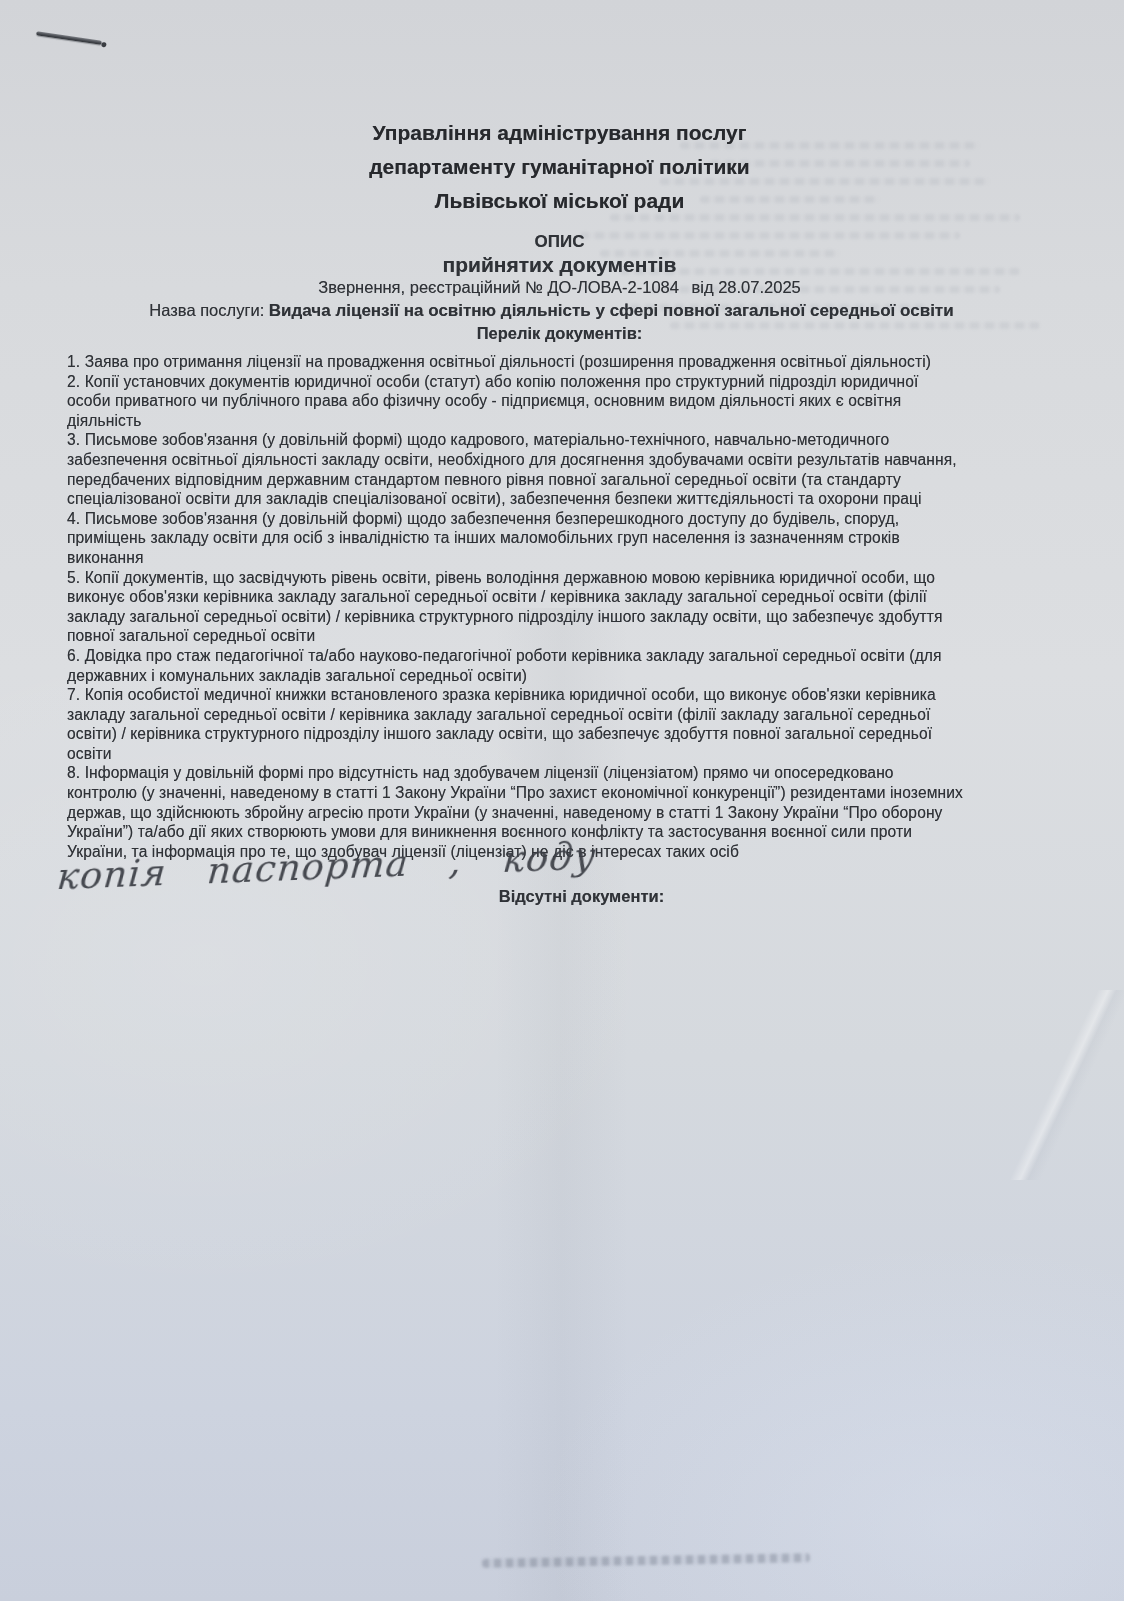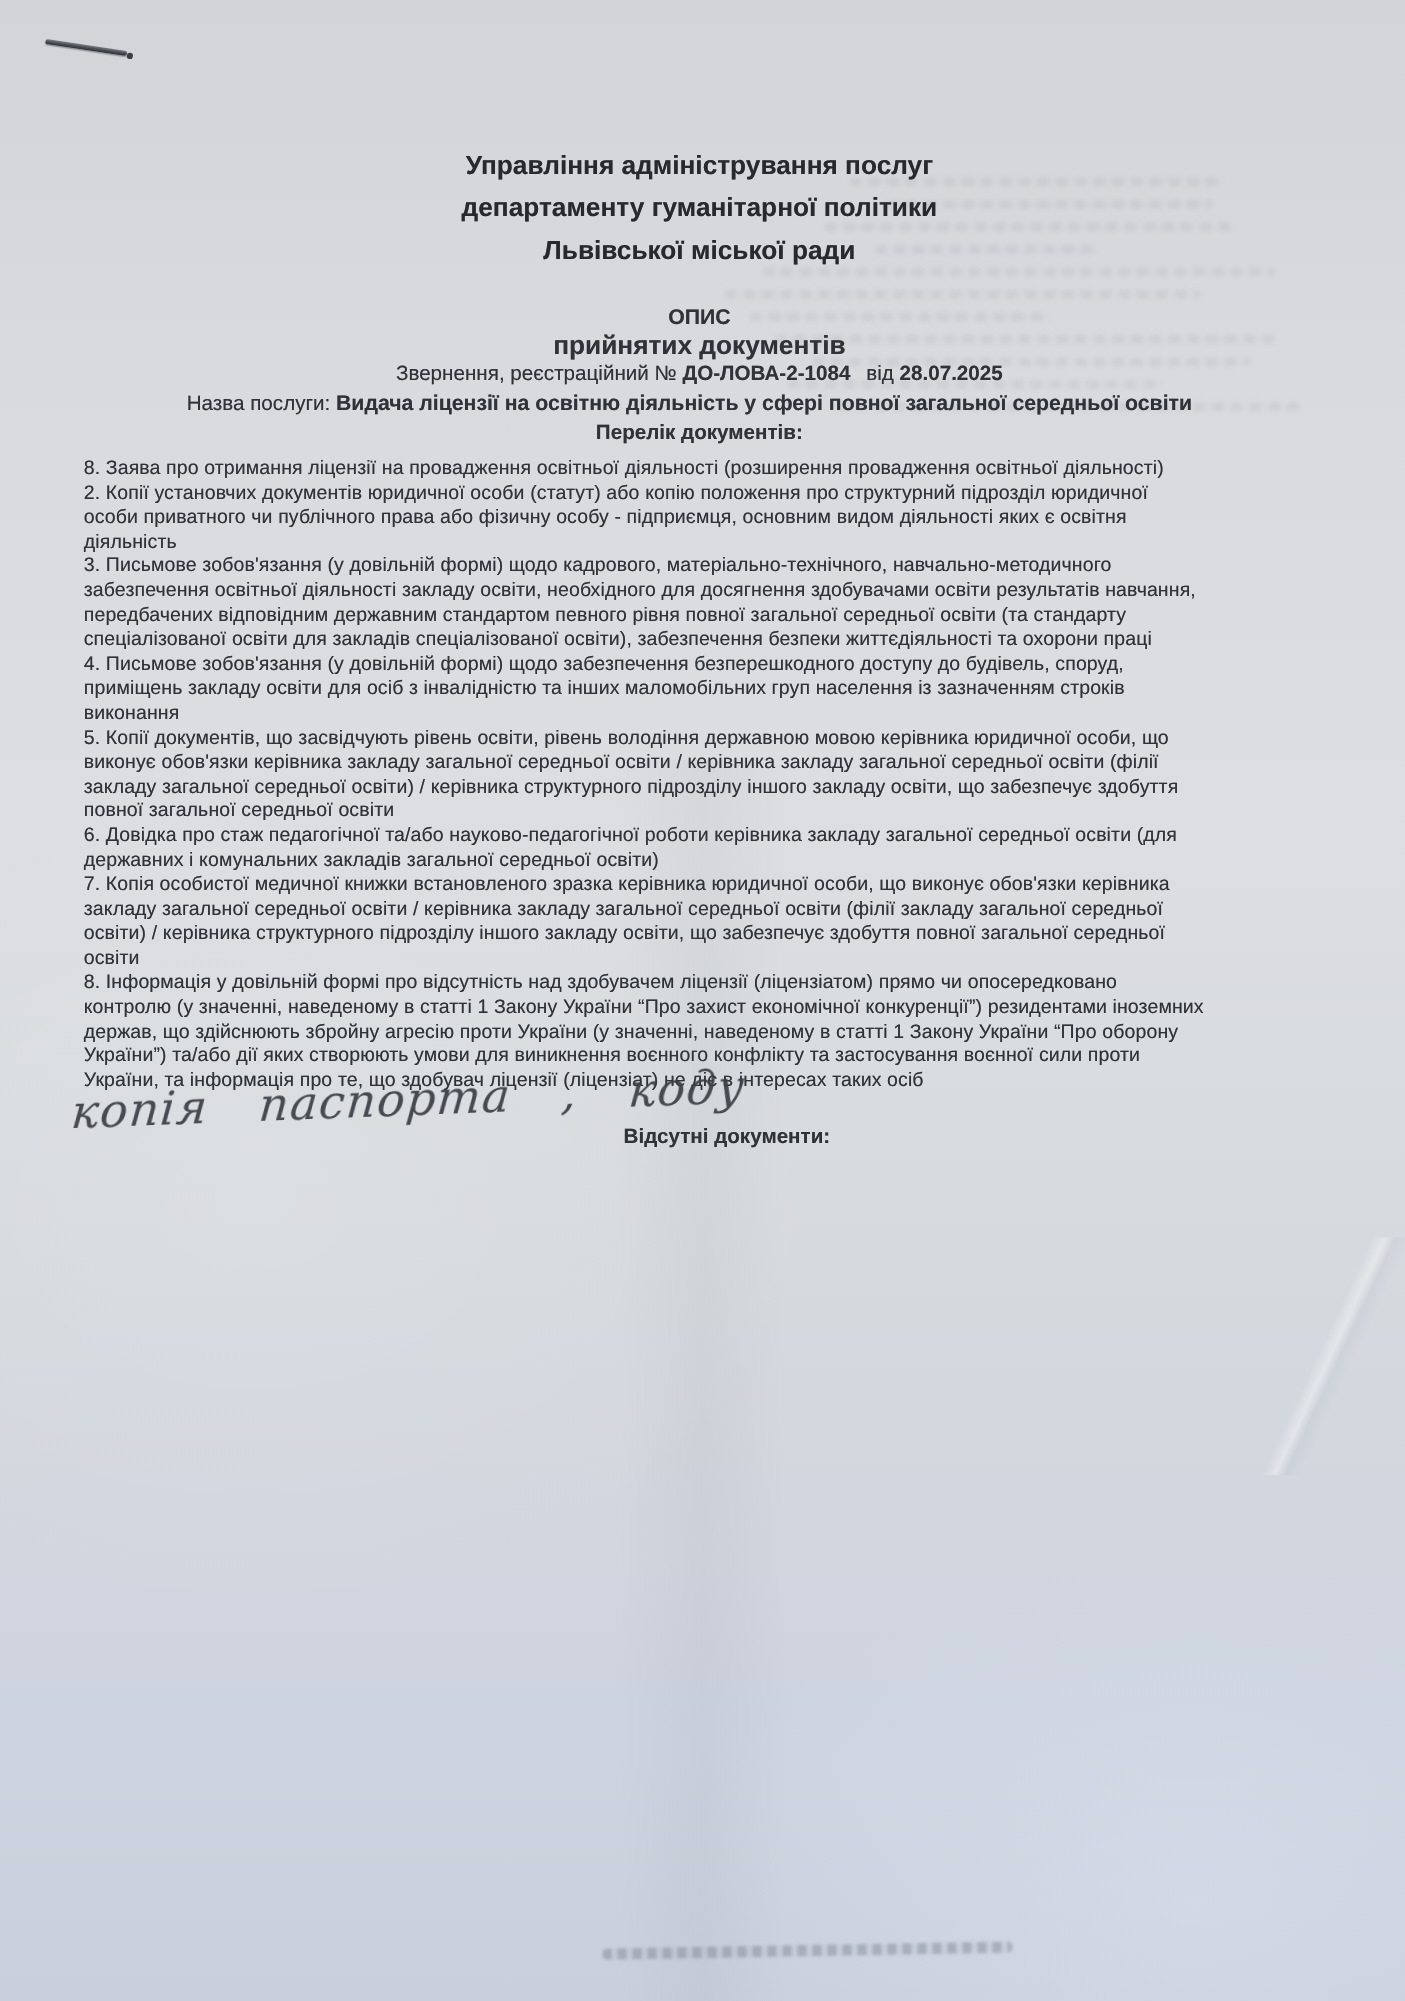--- a/index.html
+++ b/index.html
@@ -85,41 +85,41 @@
   }
   .org-header {
     text-align: center;
     font-weight: bold;
     font-size: 21px;
     line-height: 34px;
     color: #27292d;
     transform: translateX(14px);
   }
   .doc-title {
-    margin-top: 24px;
+    margin-top: 12px;
     text-align: center;
     font-weight: bold;
     font-size: 17px;
     line-height: 23px;
     transform: translateX(14px);
   }
   .doc-subtitle {
     text-align: center;
     font-weight: bold;
     font-size: 21px;
     line-height: 23px;
     transform: translateX(14px);
   }
   .reg-line {
     text-align: center;
     font-size: 16.5px;
     line-height: 23px;
     transform: translateX(14px);
   }
-  .reg-line .b { font-weight: bold; }
+  .reg-line .b { font-weight: normal; }
   .reg-line .date-label { margin-left: 8px; }
   .service-line {
     text-align: center;
     font-size: 16.5px;
     line-height: 23px;
     transform: translateX(6px);
   }
   .service-line .service-name { font-weight: bold; font-size: 17px; }
   .list-title {
     text-align: center;
@@ -217,21 +217,21 @@
     </div>
 
     <div class="service-line">
       <span>Назва послуги:</span>
       <span class="service-name">Видача ліцензії на освітню діяльність у сфері повної загальної середньої освіти</span>
     </div>
 
     <div class="list-title">Перелік документів:</div>
 
     <div class="doc-list">
-      <p>8. Заява про отримання ліцензії на провадження освітньої діяльності (розширення провадження освітньої діяльності)</p>
+      <p>1. Заява про отримання ліцензії на провадження освітньої діяльності (розширення провадження освітньої діяльності)</p>
       <p>2. Копії установчих документів юридичної особи (статут) або копію положення про структурний підрозділ юридичної особи приватного чи публічного права або фізичну особу - підприємця, основним видом діяльності яких є освітня діяльність</p>
       <p>3. Письмове зобов'язання (у довільній формі) щодо кадрового, матеріально-технічного, навчально-методичного забезпечення освітньої діяльності закладу освіти, необхідного для досягнення здобувачами освіти результатів навчання, передбачених відповідним державним стандартом певного рівня повної загальної середньої освіти (та стандарту спеціалізованої освіти для закладів спеціалізованої освіти), забезпечення безпеки життєдіяльності та охорони праці</p>
       <p>4. Письмове зобов'язання (у довільній формі) щодо забезпечення безперешкодного доступу до будівель, споруд, приміщень закладу освіти для осіб з інвалідністю та інших маломобільних груп населення із зазначенням строків виконання</p>
       <p>5. Копії документів, що засвідчують рівень освіти, рівень володіння державною мовою керівника юридичної особи, що виконує обов'язки керівника закладу загальної середньої освіти / керівника закладу загальної середньої освіти (філії закладу загальної середньої освіти) / керівника структурного підрозділу іншого закладу освіти, що забезпечує здобуття повної загальної середньої освіти</p>
       <p>6. Довідка про стаж педагогічної та/або науково-педагогічної роботи керівника закладу загальної середньої освіти (для державних і комунальних закладів загальної середньої освіти)</p>
       <p>7. Копія особистої медичної книжки встановленого зразка керівника юридичної особи, що виконує обов'язки керівника закладу загальної середньої освіти / керівника закладу загальної середньої освіти (філії закладу загальної середньої освіти) / керівника структурного підрозділу іншого закладу освіти, що забезпечує здобуття повної загальної середньої освіти</p>
       <p>8. Інформація у довільній формі про відсутність над здобувачем ліцензії (ліцензіатом) прямо чи опосередковано контролю (у значенні, наведеному в статті 1 Закону України “Про захист економічної конкуренції”) резидентами іноземних держав, що здійснюють збройну агресію проти України (у значенні, наведеному в статті 1 Закону України “Про оборону України”) та/або дії яких створюють умови для виникнення воєнного конфлікту та застосування воєнної сили проти України, та інформація про те, що здобувач ліцензії (ліцензіат) не діє в інтересах таких осіб</p>
     </div>
 
     <div class="footer-zone">

